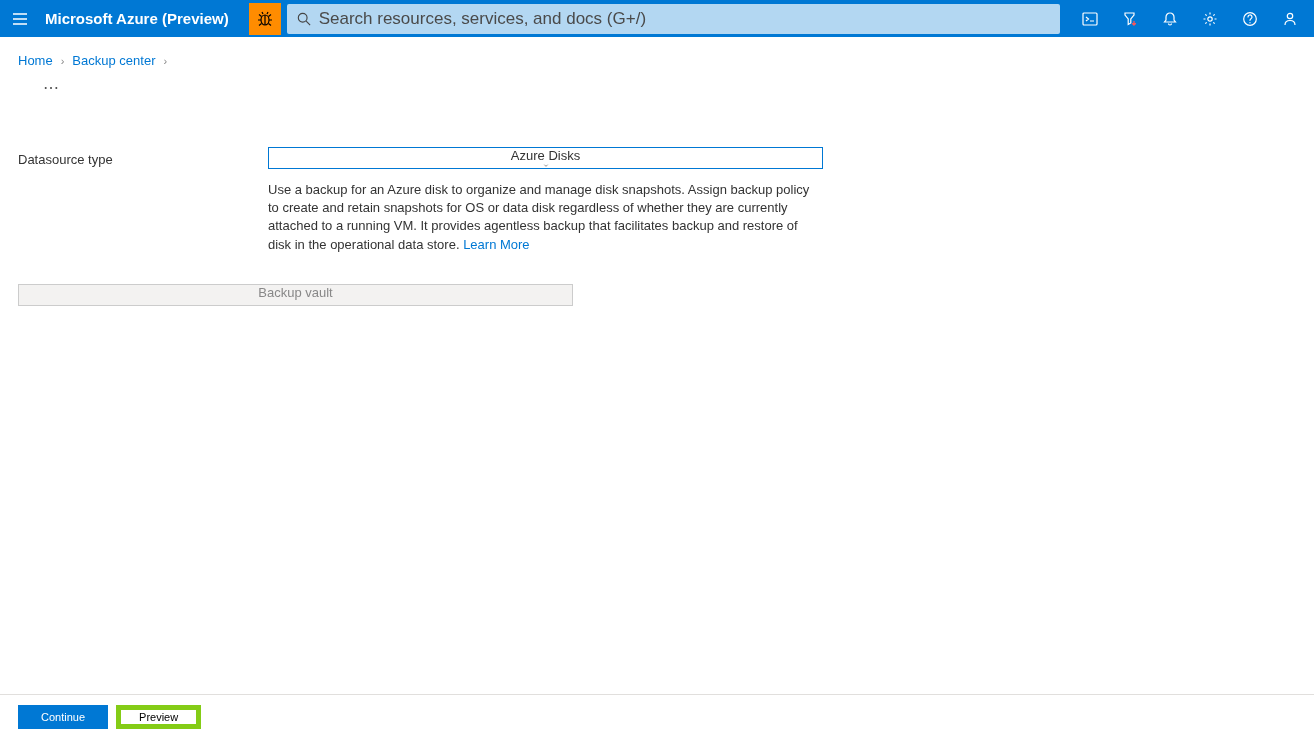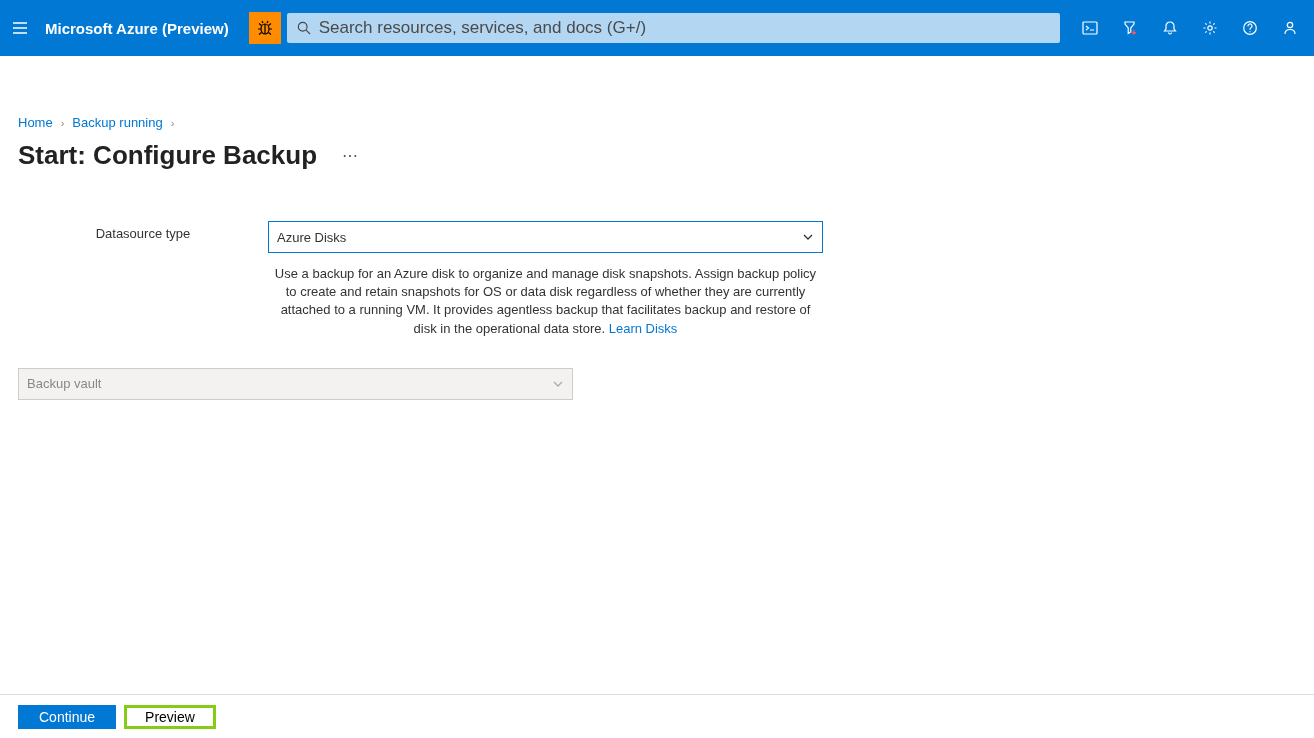--- a/index.html
+++ b/index.html
@@ -9,21 +9,21 @@
   font-family: 'Segoe UI', Tahoma, Geneva, Verdana, sans-serif;
 }
 body {
   width: 1314px;
   height: 738px;
   background: #ffffff;
   overflow: hidden;
   position: relative;
 }
 .top-bar {
-  height: 56px;
+  height: 37px;
   background: #0078d4;
   display: flex;
   align-items: center;
   color: #ffffff;
 }
 .hamburger {
   width: 40px;
   height: 40px;
   display: flex;
   align-items: center;
@@ -84,21 +84,20 @@
   cursor: pointer;
 }
 .content {
   padding: 8px 18px 0 18px;
 }
 .breadcrumb {
   display: flex;
   align-items: center;
   font-size: 13px;
   padding: 8px 0 8px 0;
-  margin-top: 43px;
 }
 .breadcrumb a {
   color: #0078d4;
   text-decoration: none;
   cursor: pointer;
 }
 .breadcrumb .chev {
   color: #888888;
   margin: 0 8px;
   font-size: 11px;
@@ -115,47 +114,47 @@
 }
 .more-actions {
   margin-left: 25px;
   color: #555555;
   font-size: 16px;
   cursor: pointer;
   letter-spacing: 1px;
 }
 .form-area {
   margin-top: 50px;
-  text-align: center;
 }
 .form-row {
   display: flex;
   align-items: flex-start;
   margin-bottom: 12px;
 }
 .form-label {
   width: 250px;
   font-size: 13px;
   color: #333333;
   padding-top: 5px;
 }
 .form-control-col {
   width: 555px;
 }
 .select-box {
-  height: 32px;
+  height: 22px;
   border: 1px solid #0078d4;
   display: flex;
   align-items: center;
   justify-content: space-between;
   padding: 0 8px;
   font-size: 13px;
   color: #333333;
   cursor: pointer;
   background: #ffffff;
+  flex-direction: column;
 }
 .select-box.disabled {
   border: 1px solid #cccccc;
   background: #f3f2f1;
   color: #888888;
   cursor: default;
   gap: 40px;
 }
 .select-chevron {
   color: #333333;
@@ -183,22 +182,22 @@
   height: 44px;
   border-top: 1px solid #e1dfdd;
   display: flex;
   align-items: center;
   padding: 0 18px;
   background: #ffffff;
 }
 .btn {
   height: 24px;
   padding: 0 18px;
-  font-size: 14px;
-  border: 3px solid #84cc16;
+  font-size: 11px;
+  border: 5px solid #84cc16;
   background: #ffffff;
   cursor: pointer;
   margin-right: 8px;
   display: flex;
   align-items: center;
 }
 .btn.primary {
   background: #0078d4;
   border-color: #0078d4;
   color: #ffffff;
@@ -264,42 +263,41 @@
         <path d="M3 14 c0 -3 2.2 -4.5 5 -4.5 s5 1.5 5 4.5" stroke="#ffffff" stroke-width="1.2" fill="none"></path>
       </svg>
     </div>
   </div>
 </div>
 
 <div class="content">
   <div class="breadcrumb">
     <a>Home</a>
     <span class="chev">›</span>
-    <a>Backup running</a>
+    <a>Backup center</a>
     <span class="chev">›</span>
   </div>
 
   <div class="page-title-row">
-    <h1 class="page-title">Start: Configure Backup</h1>
     <span class="more-actions">⋯</span>
   </div>
 
   <div class="form-area">
 
     <div class="form-row">
       <div class="form-label">Datasource type</div>
       <div class="form-control-col">
         <div class="select-box">
           <span>Azure Disks</span>
           <svg class="select-chevron" width="12" height="12" viewBox="0 0 12 12">
             <path d="M2 4 L6 8 L10 4" stroke="#333333" stroke-width="1.3" fill="none"></path>
           </svg>
         </div>
         <div class="helper-text">
-          <span>Use a backup for an Azure disk to organize and manage disk snapshots. Assign backup policy to create and retain snapshots for OS or data disk regardless of whether they are currently attached to a running VM. It provides agentless backup that facilitates backup and restore of disk in the operational data store. </span><a>Learn Disks</a>
+          <span>Use a backup for an Azure disk to organize and manage disk snapshots. Assign backup policy to create and retain snapshots for OS or data disk regardless of whether they are currently attached to a running VM. It provides agentless backup that facilitates backup and restore of disk in the operational data store. </span><a>Learn More</a>
         </div>
       </div>
     </div>
 
     <div class="form-row">
       <div class="form-control-col">
         <div class="select-box disabled">
           <span>Backup vault</span>
           <svg class="select-chevron" width="12" height="12" viewBox="0 0 12 12">
             <path d="M2 4 L6 8 L10 4" stroke="#aaaaaa" stroke-width="1.3" fill="none"></path>

